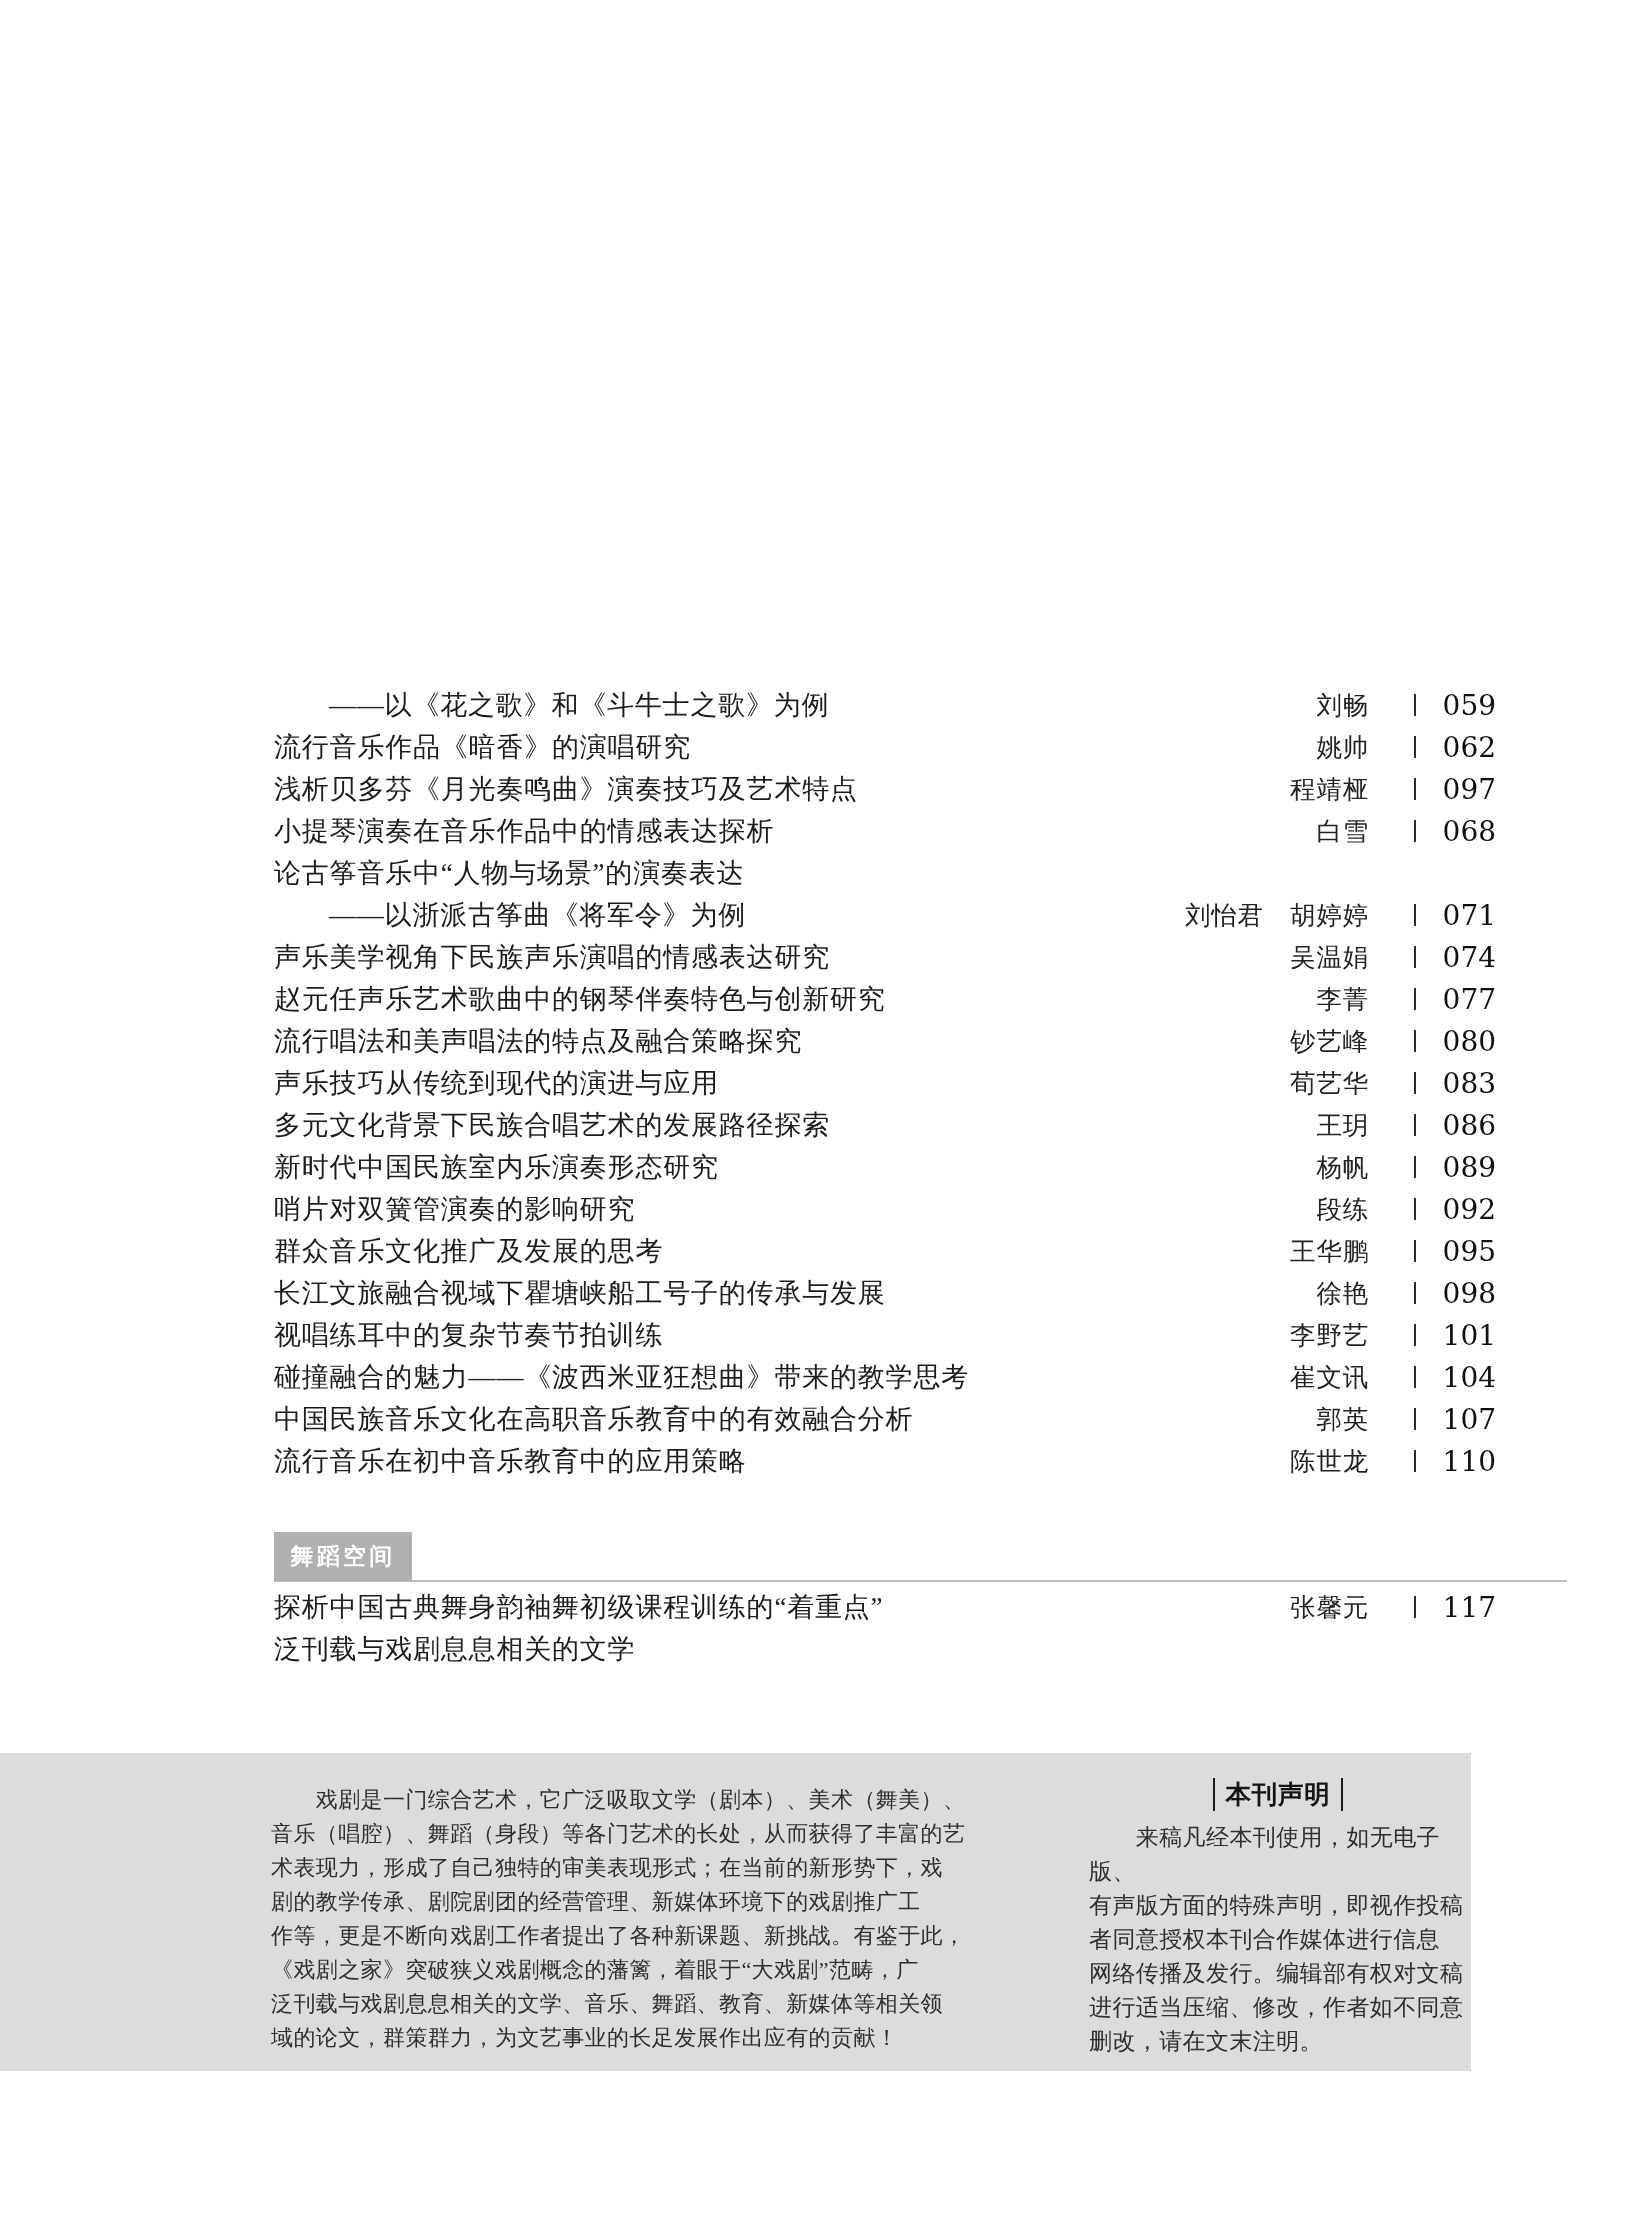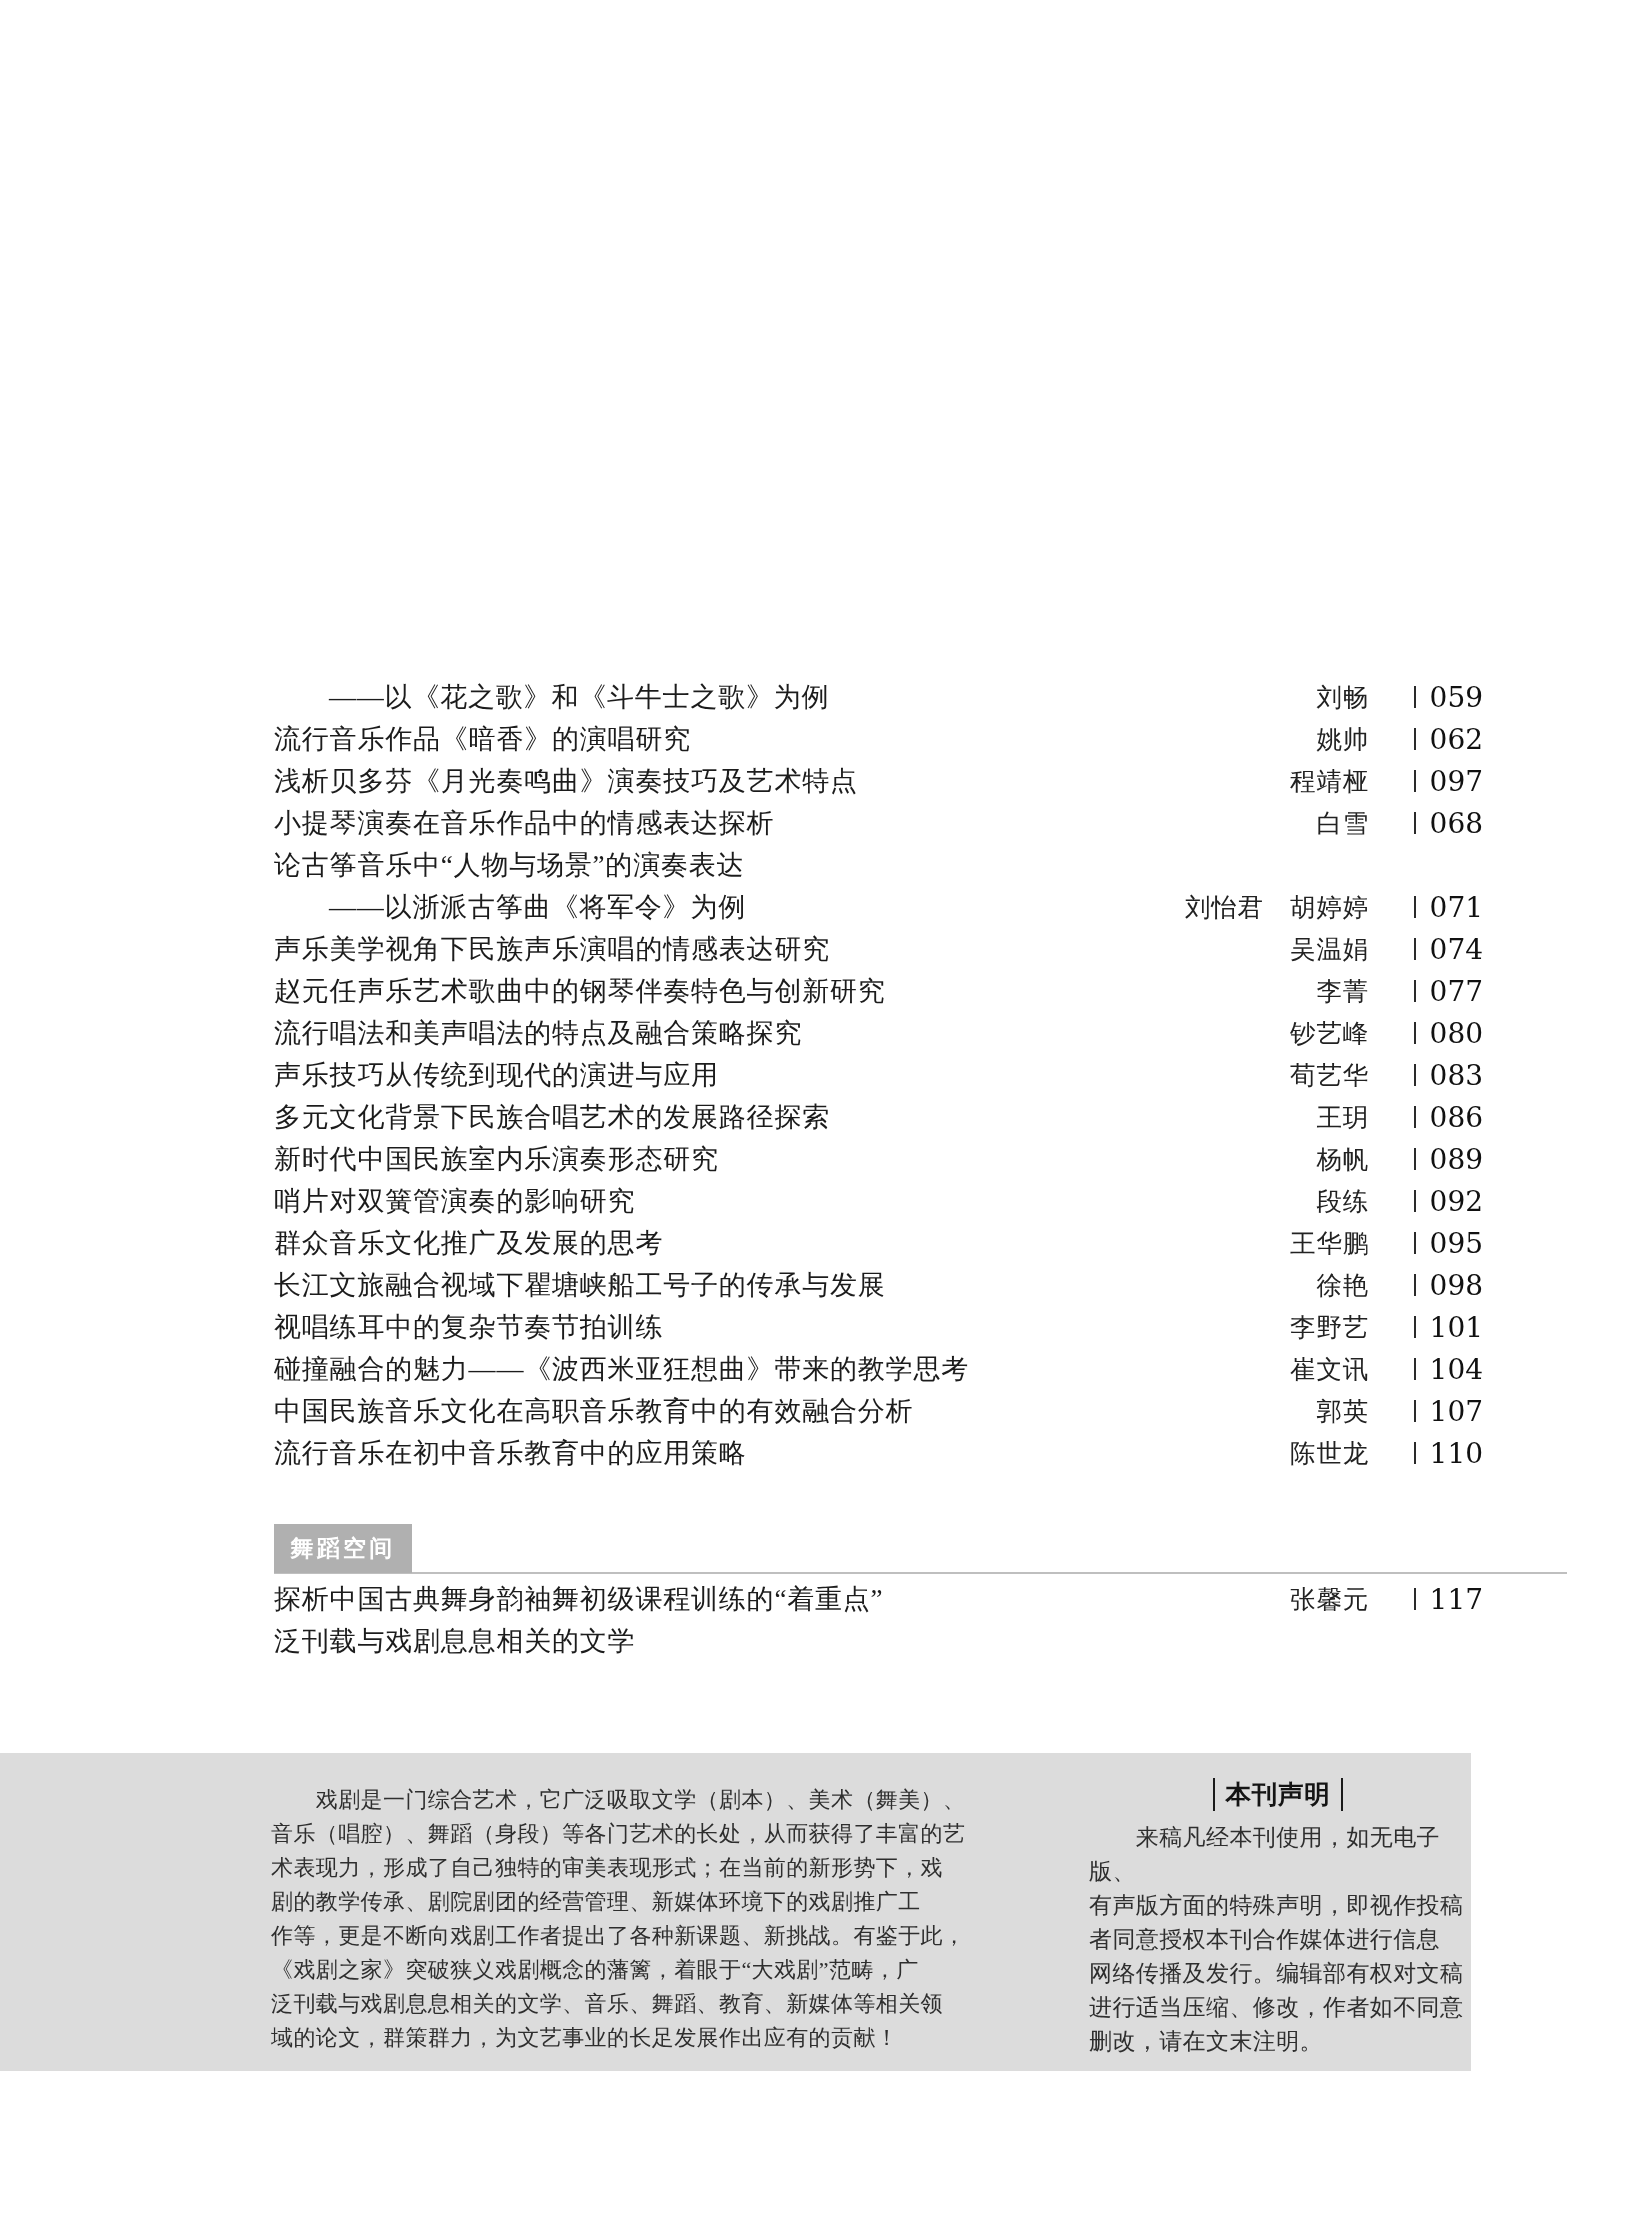--- a/index.html
+++ b/index.html
@@ -5,21 +5,21 @@
   html,body{margin:0;padding:0;background:#fff;}
   .page{
     position:relative;
     width:1645px;height:2216px;
     background:#ffffff;
     overflow:hidden;
     font-family:"Liberation Serif","DejaVu Serif",serif;
     color:#1c1c1c;
   }
   
-  .toc-section{position:absolute;left:274px;width:1207px;}
+  .toc-section{position:absolute;left:274px;width:1207px;margin-top:8px;}
   #section-0{top:676px;}
   #section-1{top:1524px;}
   .section-rule{
     position:absolute;top:48px;left:0;width:1293px;height:1.6px;
     background:#bfbfbf;
   }
   .section-header{
     position:absolute;top:0;left:0;
     width:138px;height:49px;
     display:flex;align-items:center;justify-content:center;
@@ -40,21 +40,21 @@
   }
   .toc-row.indent .title{padding-left:55px;}
   .toc-row .authors{
     font-size:25.5px;letter-spacing:0.8px;
     margin-right:35px;
     white-space:nowrap;
     color:#222222;
   }
   .toc-row .pageblock{
     width:67px;
-    display:flex;align-items:center;gap:14px;padding-left:10px;
+    display:flex;align-items:center;gap:27px;padding-left:10px;
   }
   .toc-row .pipe{
     width:1.6px;height:22px;background:#2a2a2a;flex:0 0 auto;
   }
   .toc-row .page-num{
     font-family:"DejaVu Serif","Liberation Serif",serif;
     font-size:28px;color:#111111;
   }
   
   .footer-box{

